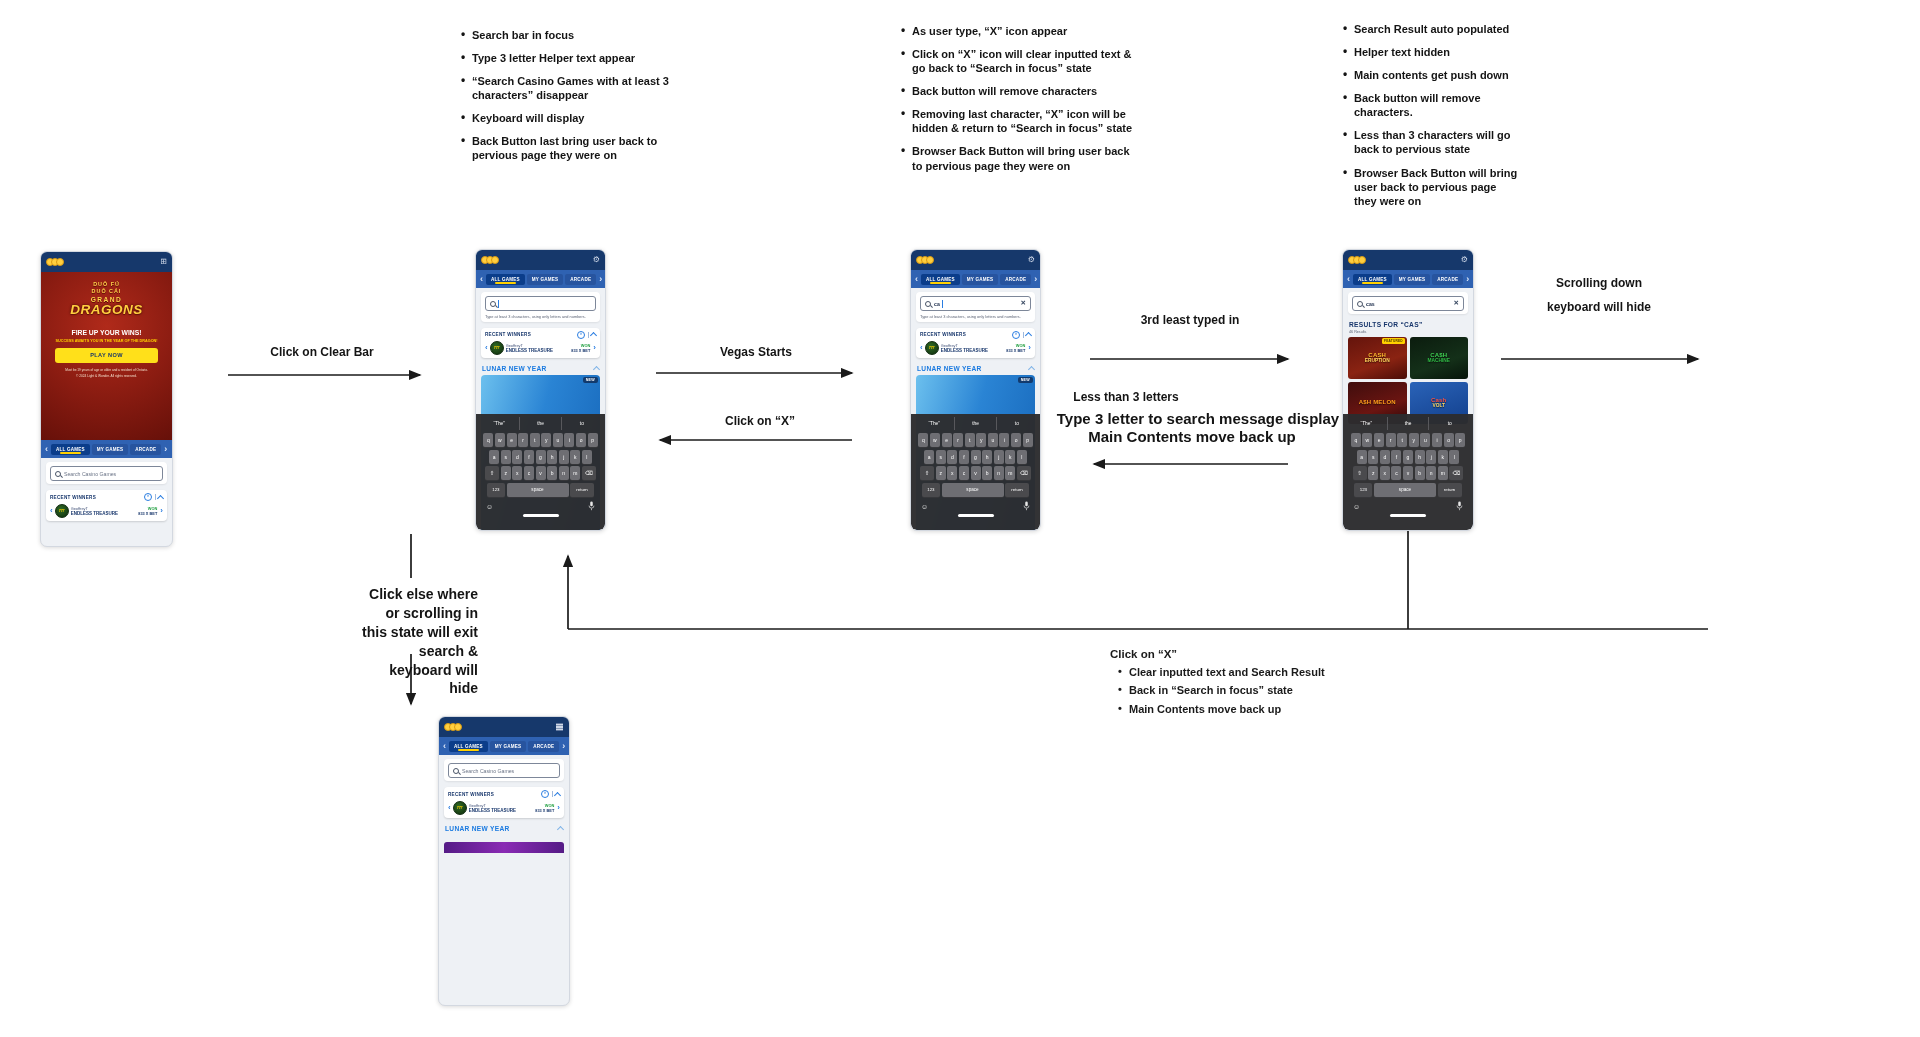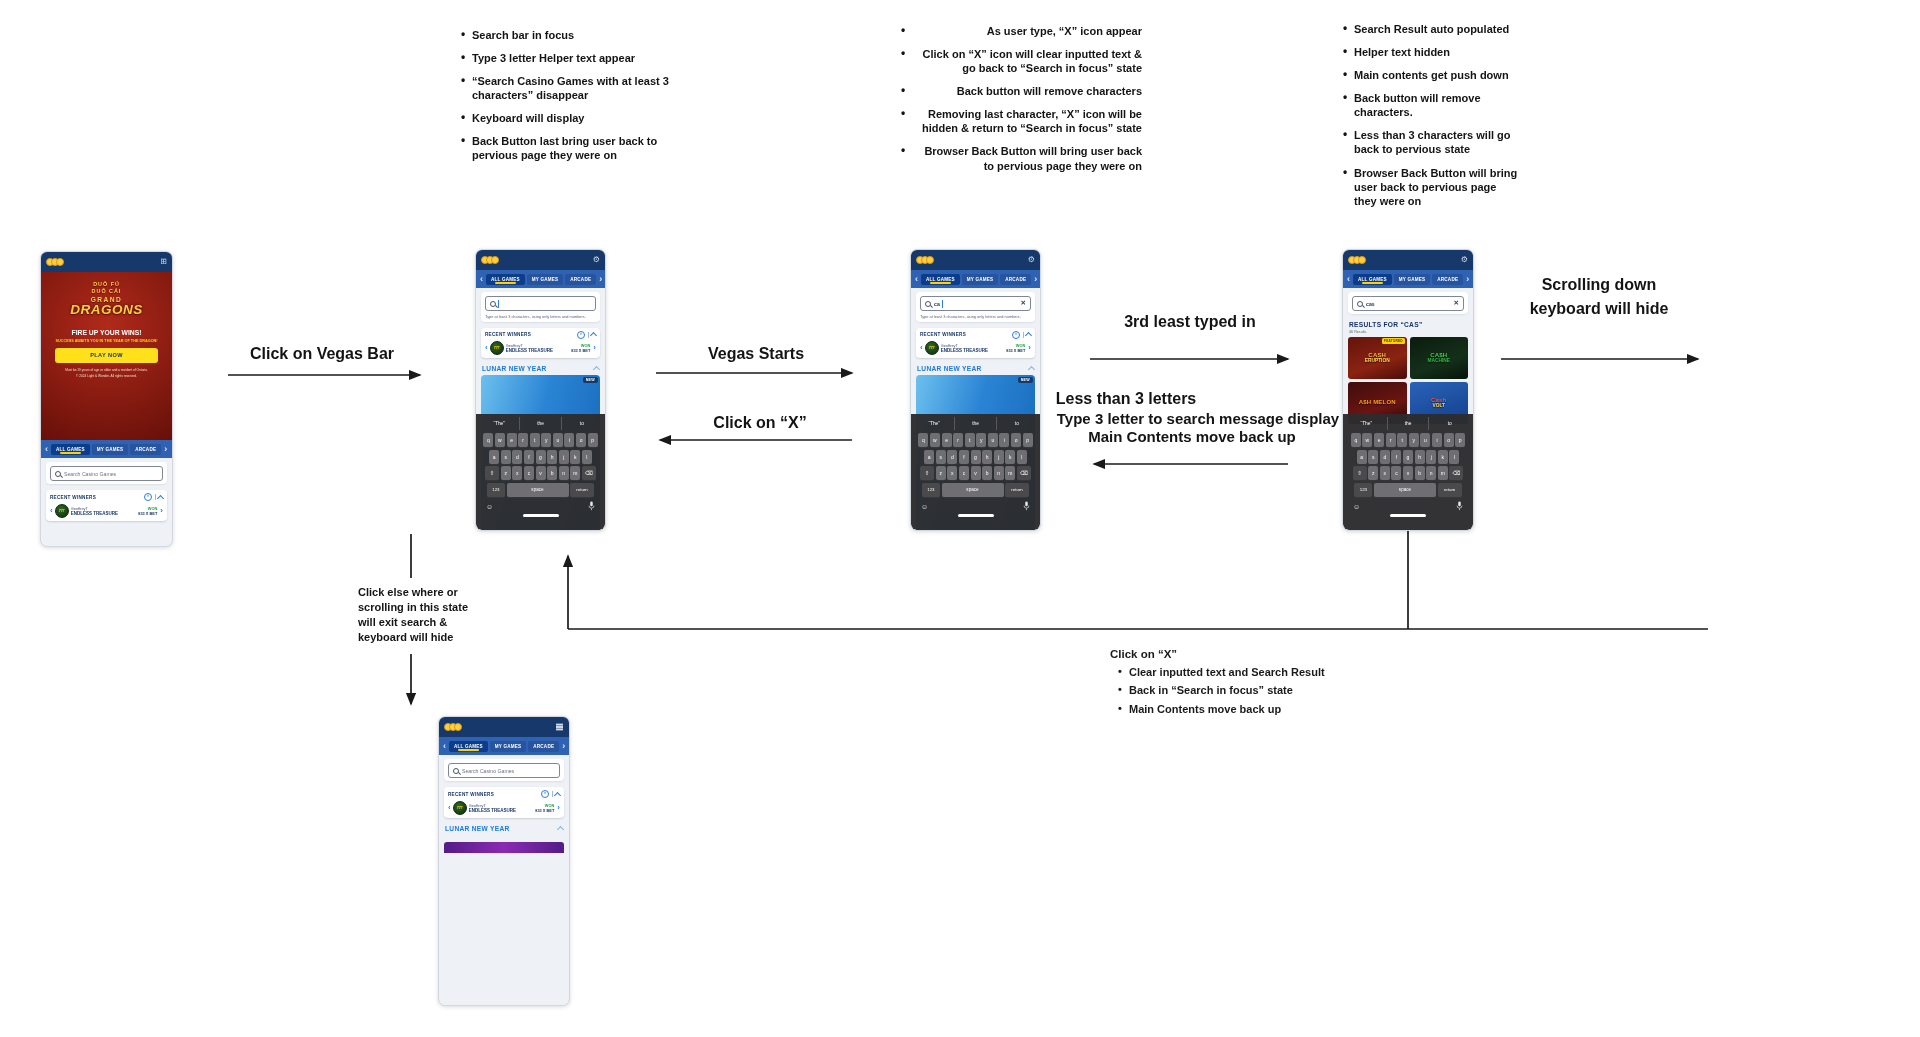--- a/index.html
+++ b/index.html
@@ -6,23 +6,23 @@
   .canvas{position:relative;width:1708px;height:1037px;font-family:"Liberation Sans",sans-serif;color:#1a1a1a;overflow:hidden;background:#fff;}
   .arrows{position:absolute;left:0;top:0;z-index:1;}
 
   
   .note{position:absolute;z-index:2;}
   .note ul{list-style:none;margin:0;padding:0;}
   .note li{position:relative;padding-left:12px;margin-bottom:9px;font-size:11px;font-weight:700;line-height:1.28;color:#141414;}
   .note li::before{content:"\2022";position:absolute;left:1px;top:-1px;font-size:12px;}
 
   
-  .flabel{position:absolute;transform:translateX(-50%);font-size:16px;font-weight:700;white-space:nowrap;z-index:2;color:#141414;}
+  .flabel{position:absolute;transform:translateX(-50%);font-size:12px;font-weight:700;white-space:nowrap;z-index:2;color:#141414;}
   .flabel.small{font-size:15px;}
-  .block-label{position:absolute;font-size:11px;font-weight:700;text-align:left;line-height:1.35;z-index:2;color:#141414;}
+  .block-label{position:absolute;font-size:14px;font-weight:700;text-align:right;line-height:1.35;z-index:2;color:#141414;}
   .cx2{position:absolute;z-index:2;}
   .cx2 .cx2-title{font-size:11.5px;font-weight:700;margin-bottom:5px;}
   .cx2 ul{list-style:none;margin:0;padding:0 0 0 8px;}
   .cx2 li{position:relative;padding-left:11px;margin-bottom:4px;font-size:11px;font-weight:700;line-height:1.3;}
   .cx2 li::before{content:"\2022";position:absolute;left:0;top:-1px;}
 
   
   .phone{position:absolute;background:#eef1f5;border:1px solid #d3d8e0;border-radius:7px;box-shadow:0 1px 4px rgba(0,0,0,.15);overflow:hidden;display:flex;flex-direction:column;z-index:2;}
   .topbar{height:20px;flex:0 0 20px;background:#16386b;display:flex;align-items:center;justify-content:space-between;padding:0 5px;}
   .coins{display:flex;align-items:center;}
@@ -149,41 +149,41 @@
 
   <div class="note" style="left:460px;top:28px;width:218px;">
     <ul>
         <li>Search bar in focus</li>
         <li>Type 3 letter Helper text appear</li>
         <li>“Search Casino Games with at least 3 characters” disappear</li>
         <li>Keyboard will display</li>
         <li>Back Button last bring user back to pervious page they were on</li>
       </ul>
   </div>
-  <div class="note" style="left:900px;top:24px;width:242px;text-align:right;">
+  <div class="note" style="left:900px;top:24px;width:242px;">
     <ul>
         <li>As user type, “X” icon appear</li>
         <li>Click on “X” icon will clear inputted text &amp; go back to “Search in focus” state</li>
         <li>Back button will remove characters</li>
         <li>Removing last character, “X” icon will be hidden &amp; return to “Search in focus” state</li>
         <li>Browser Back Button will bring user back to pervious page they were on</li>
       </ul>
   </div>
   <div class="note" style="left:1342px;top:22px;width:180px;">
     <ul>
         <li>Search Result auto populated</li>
         <li>Helper text hidden</li>
         <li>Main contents get push down</li>
         <li>Back button will remove characters.</li>
         <li>Less than 3 characters will go back to pervious state</li>
         <li>Browser Back Button will bring user back to pervious page they were on</li>
       </ul>
   </div>
 
-  <div class="flabel" style="left:322px;top:345px;">Click on Vegas Bar</div>
+  <div class="flabel" style="left:322px;top:345px;">Click on Clear Bar</div>
   <div class="flabel" style="left:756px;top:345px;">Vegas Starts</div>
   <div class="flabel" style="left:760px;top:414px;">Click on “X”</div>
   <div class="flabel" style="left:1190px;top:313px;">3rd least typed in</div>
   <div class="flabel" style="left:1126px;top:390px;">Less than 3 letters</div>
   <div class="flabel small" style="left:1198px;top:410px;">Type 3 letter to search message display</div>
   <div class="flabel small" style="left:1192px;top:428px;">Main Contents move back up</div>
   <div class="flabel" style="left:1599px;top:276px;">Scrolling down</div>
   <div class="flabel" style="left:1599px;top:300px;">keyboard will hide</div>
   <div class="block-label" style="left:358px;top:585px;width:120px;">Click else where or scrolling in this state will exit search &amp; keyboard will hide</div>
   <div class="cx2" style="left:1110px;top:648px;width:230px;">

